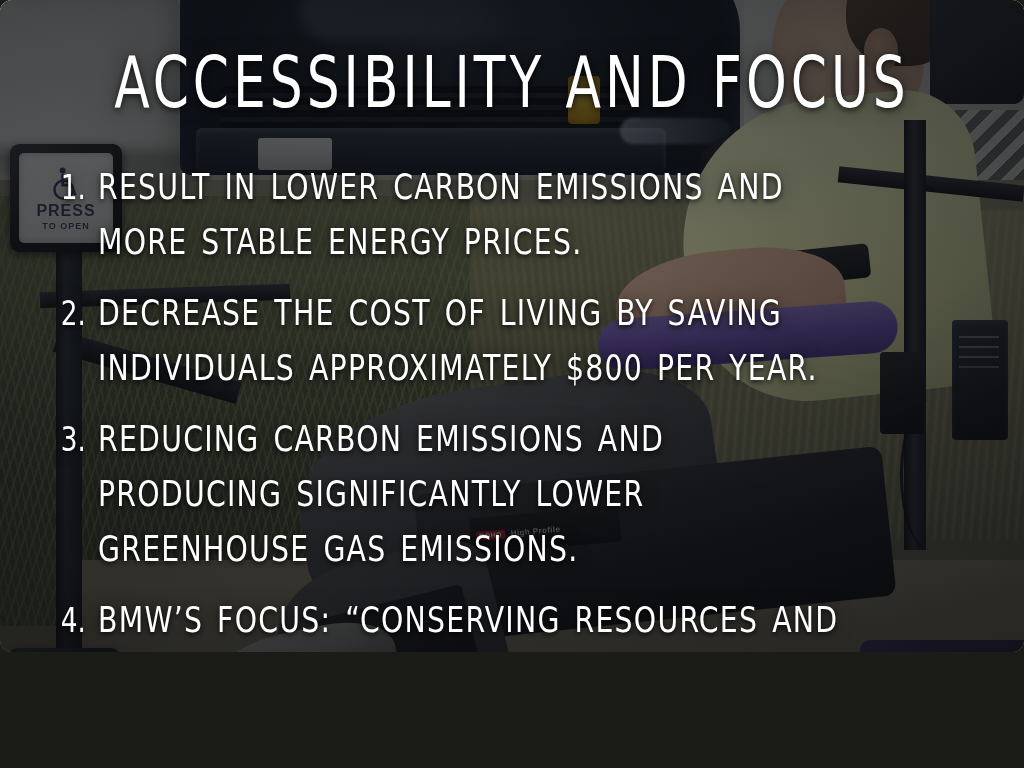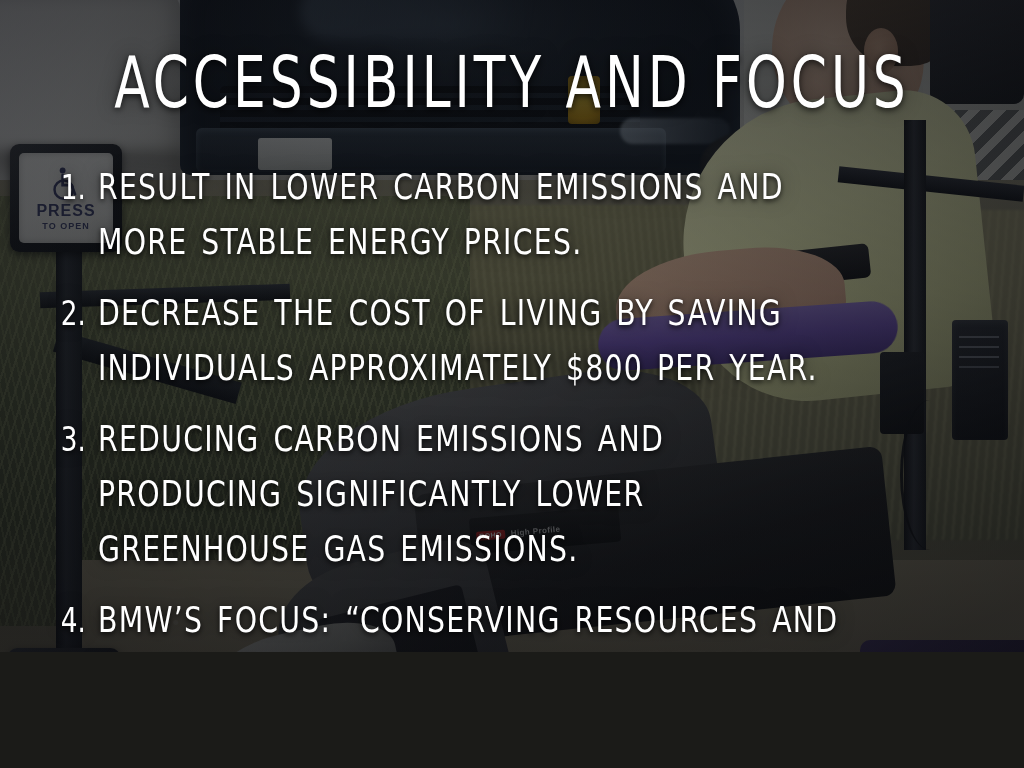--- a/index.html
+++ b/index.html
@@ -10,20 +10,21 @@
     overflow:hidden;
     background:#1b1b18;
     font-family:"Liberation Sans", sans-serif;
   }
 
   #slide {
     position:relative;
     width:1024px; height:652px;
     overflow:hidden;
     background:#6a6455;
+    border-radius:12px;
   }
 
   
   .bg { position:absolute; inset:0; overflow:hidden; }
 
   
   .bg-sky {
     position:absolute; left:0; top:0; width:1024px; height:210px;
     background:linear-gradient(180deg,#cfd1cf 0%,#c3c4c0 38%,#b9b8b1 62%,#9c9a90 100%);
   }

